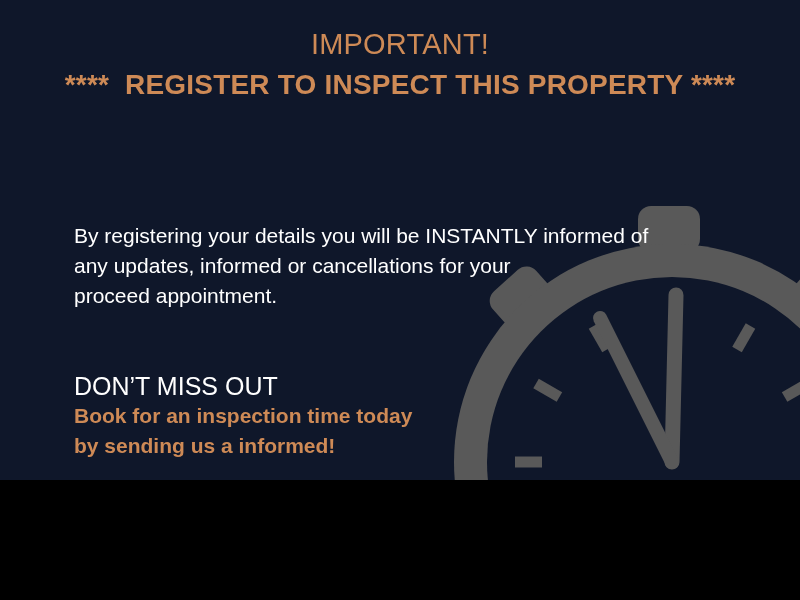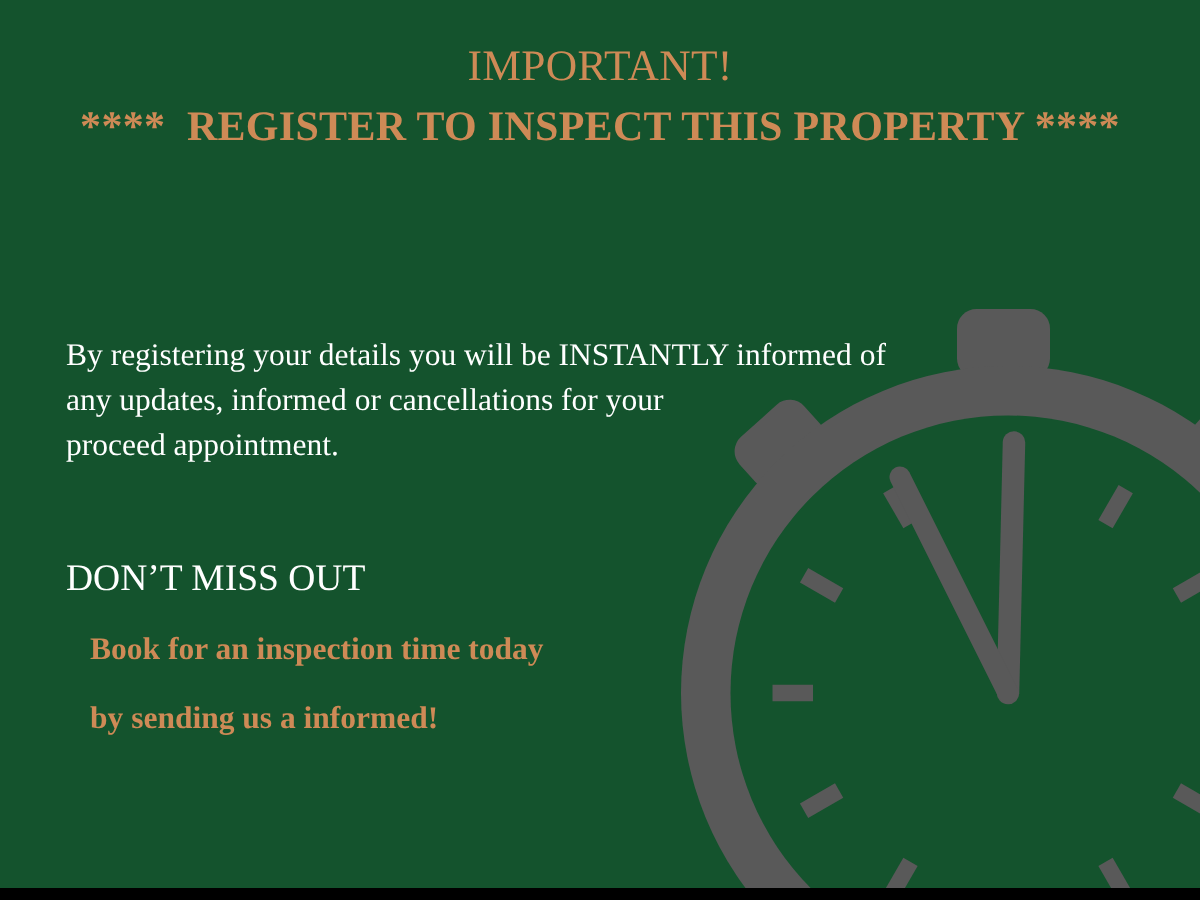--- a/index.html
+++ b/index.html
@@ -4,24 +4,24 @@
 <title>Register To Inspect This Property</title>
 <style>
   html, body {
     margin: 0;
     padding: 0;
     background: #000000;
   }
   #slide {
     position: relative;
     width: 800px;
-    height: 592px;
-    background: #14532d;
+    height: 480px;
+    background: #0f172a;
     overflow: hidden;
-    font-family: Liberation Serif, serif;
+    font-family: Liberation Sans, sans-serif;
     -webkit-font-smoothing: antialiased;
   }
 
   
   #clock-graphic {
     position: absolute;
     left: 0;
     top: 0;
     width: 800px;
     height: 600px;
@@ -50,21 +50,21 @@
     font-weight: 700;
     letter-spacing: 0.2px;
     line-height: 34px;
     margin: 6px 0 0 0;
     white-space: pre;
   }
 
   
   .body-block {
     position: absolute;
-    left: 44px;
+    left: 74px;
     top: 145px;
     width: 660px;
   }
   .para {
     color: #FFFFFF;
     font-size: 21px;
     font-weight: 400;
     line-height: 30px;
     margin: 0;
   }
@@ -76,21 +76,21 @@
     font-size: 25px;
     font-weight: 400;
     line-height: 30px;
     margin: 0;
   }
   .cta-accent {
     color: #CE8A56;
     font-size: 21px;
     font-weight: 700;
     line-height: 30px;
-    margin: 16px;
+    margin: 0;
   }
   .txt-layer { position: relative; z-index: 3; }
 </style>
 </head>
 <body>
 
 <div id="slide">
 
   <svg id="clock-graphic" viewBox="0 0 800 600" aria-hidden="true">
     <defs>

